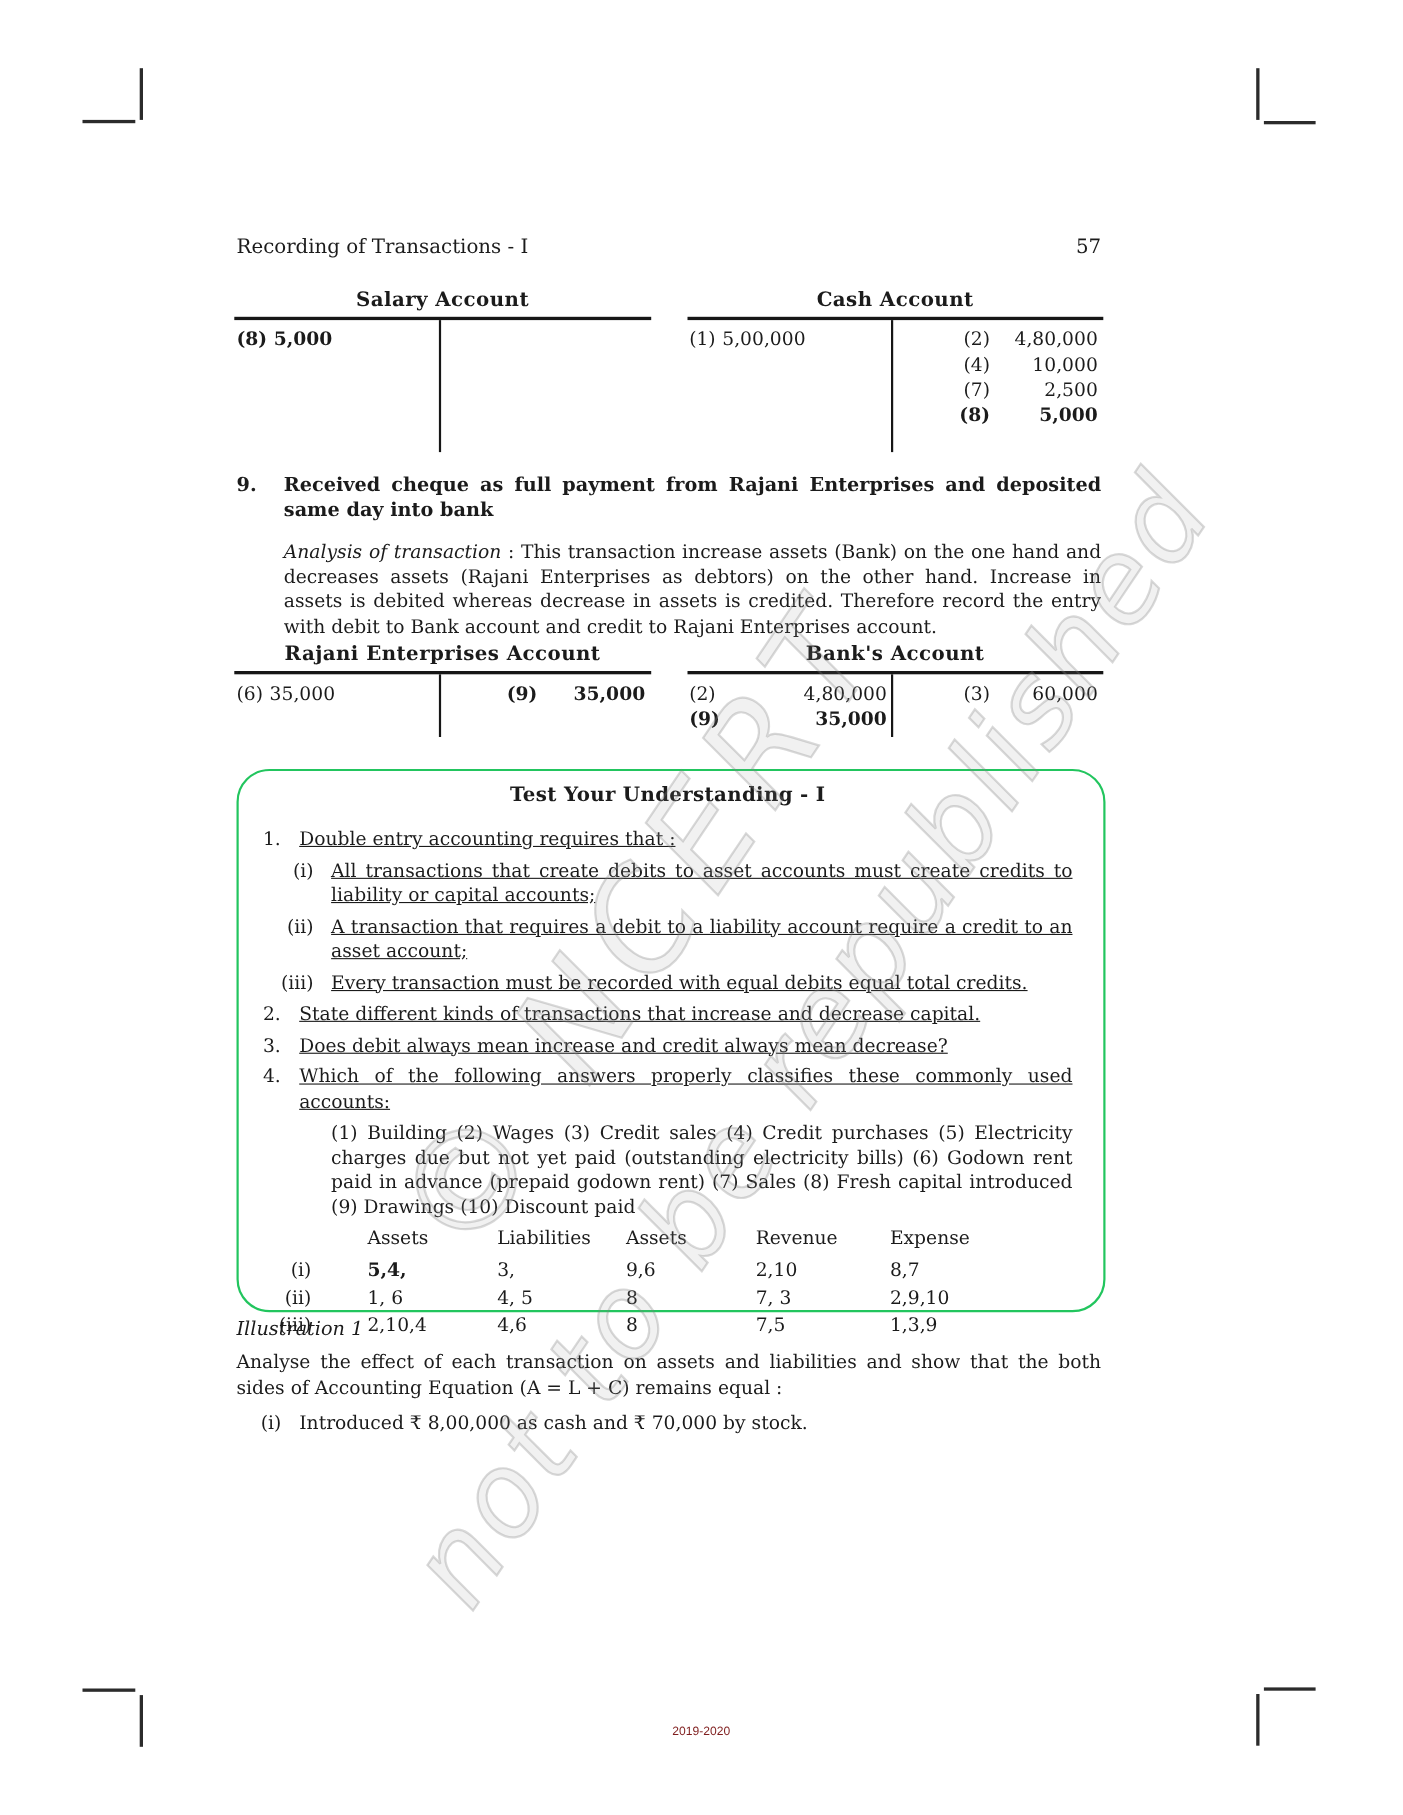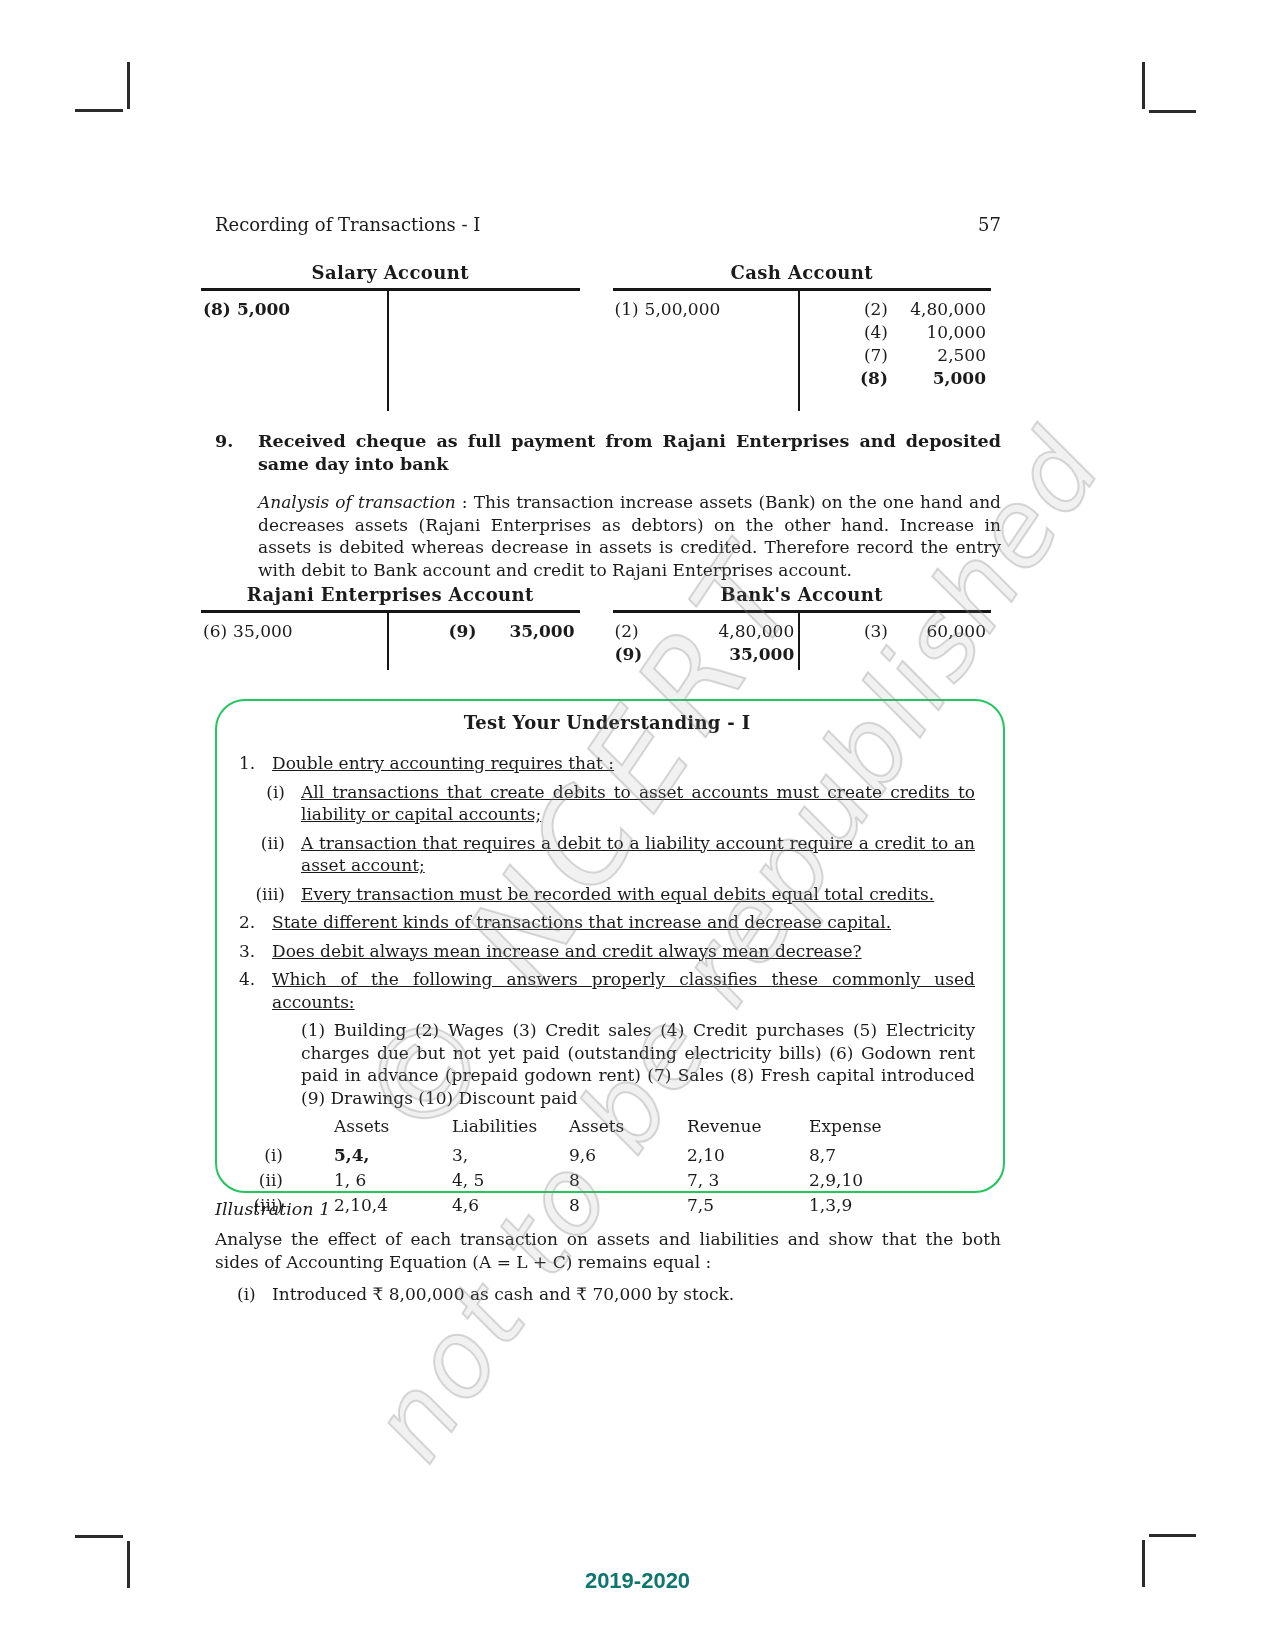--- a/index.html
+++ b/index.html
@@ -7,21 +7,21 @@
         font-family:"DejaVu Serif","Liberation Serif",serif;color:#1b1b1b;}
 
   
   .mark{position:absolute;background:#2b2b2b;}
 
   
   .page-header{position:absolute;top:214px;left:215px;width:786px;display:flex;
                justify-content:space-between;font-size:18px;}
 
   
-  .acc-row{position:absolute;left:201px;width:790px;display:flex;gap:33px;}
+  .acc-row{position:absolute;left:213px;width:790px;display:flex;gap:33px;}
   .row1{top:262px;}
   .row2{top:584px;}
   .taccount{width:387px;}
   .ta-title{text-align:center;font-weight:bold;font-size:18px;letter-spacing:.4px;margin-bottom:5px;}
   .ta-body{border-top:3px solid #161616;display:flex;}
   .row1 .ta-body{height:120px;}
   .row2 .ta-body{height:57px;}
   .ta-left{flex:1;padding:7px 4px 0 2px;}
   .ta-right{flex:1;border-left:2px solid #161616;padding:7px 5px 0 6px;}
   .ta-entry{display:grid;grid-template-columns:auto 92px;column-gap:6px;font-size:17px;line-height:23px;}
@@ -56,21 +56,21 @@
   
   .illus{position:absolute;top:1199px;left:215px;width:786px;}
   .illus-title{font-style:italic;font-size:17.5px;}
   .illus-text{margin-top:9px;font-size:17px;line-height:22.5px;text-align:justify;}
   .illus-item{display:flex;margin-top:11px;}
   .illus-item .q-num{width:35px;margin-left:22px;flex-shrink:0;font-size:17px;}
   .illus-item .q-text{font-size:17px;}
 
   
   .footer{position:absolute;top:1568px;left:0;width:100%;text-align:center;
-          font-family:"Liberation Sans","DejaVu Sans",sans-serif;font-size:22px;color:#0f766e;font-weight:bold;}
+          font-family:"Liberation Sans","DejaVu Sans",sans-serif;font-size:11px;color:#7f1d1d;}
 
   
   .watermark{position:absolute;left:655px;top:890px;transform:translate(-50%,-50%) rotate(-56deg);
              text-align:center;white-space:nowrap;font-style:italic;
              font-family:"DejaVu Sans","Liberation Sans",sans-serif;z-index:5;pointer-events:none;
              color:rgba(150,150,150,0.13);-webkit-text-stroke:2px rgba(130,130,130,0.30);}
   .wm1{font-size:125px;letter-spacing:14px;}
   .wm2{font-size:105px;letter-spacing:4px;margin-top:52px;}
 </style>
 </head>

